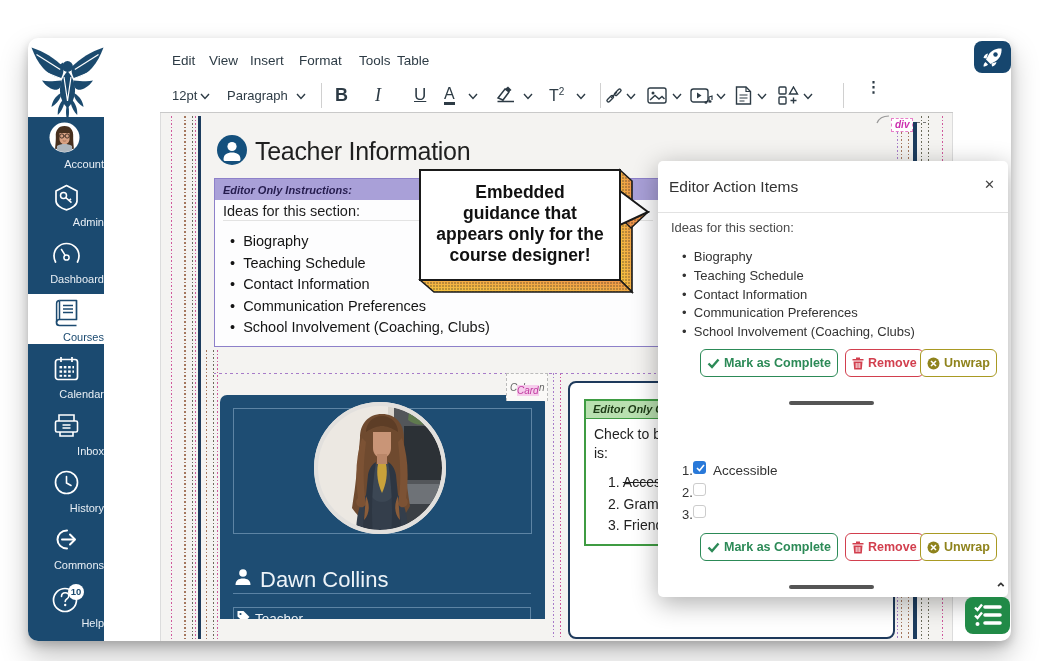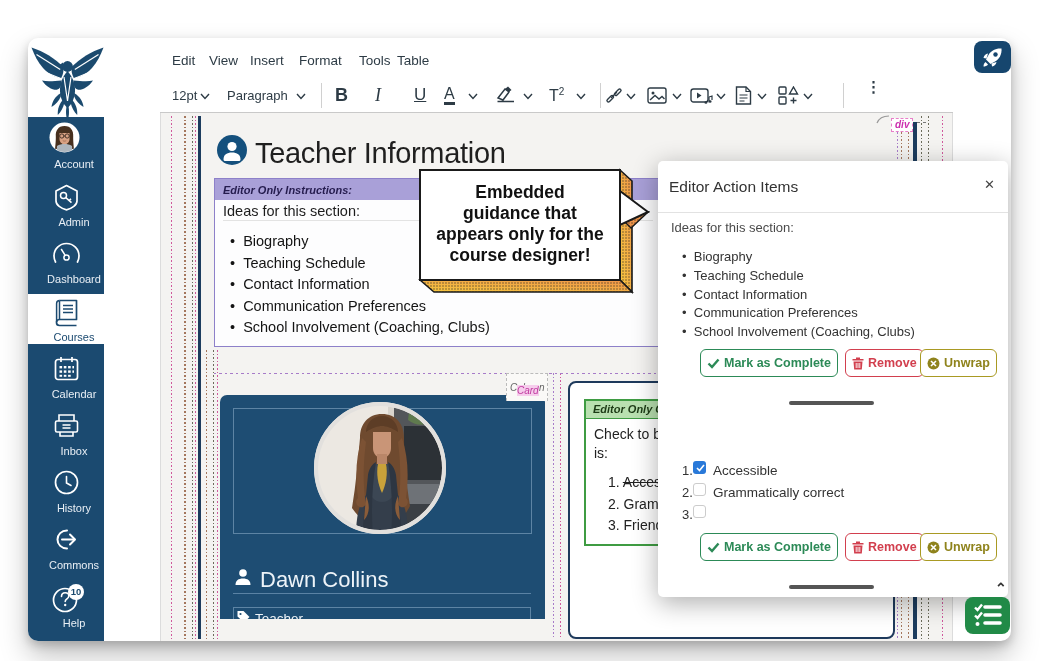--- a/index.html
+++ b/index.html
@@ -3,21 +3,21 @@
 <meta charset="utf-8">
 <style>
   html,body{margin:0;padding:0;}
   body{width:1040px;height:661px;background:#fff;font-family:"Liberation Sans",sans-serif;overflow:hidden;position:relative;}
   .abs{position:absolute;}
   #win{position:absolute;left:28px;top:38px;width:983px;height:603px;background:#fff;border-radius:10px;
        box-shadow:0 14px 28px rgba(0,0,0,.25), 0 4px 10px rgba(0,0,0,.18);overflow:hidden;}
   
   #sidebar{position:absolute;left:0;top:0;width:76px;height:603px;}
   #sidebar .dark{position:absolute;left:0;top:79px;width:76px;bottom:0;background:#1b4a70;}
-  .sbitem{position:absolute;left:8px;width:76px;text-align:center;color:#e9eff5;font-size:11px;}
+  .sbitem{position:absolute;left:0;width:76px;text-align:right;color:#e9eff5;font-size:11px;}
   .sbitem.active{color:#1b4a70;}
   .sbwhite{position:absolute;left:0;top:256px;width:76px;height:50px;background:#fff;}
   
   .menu{position:absolute;top:15px;font-size:13.5px;color:#2d3b45;}
   
   .vguide{position:absolute;width:1px;top:78px;height:523px;}
   .dot-pink{background-image:repeating-linear-gradient(180deg,#d0599c 0 1.6px,transparent 1.6px 3.6px);}
   .dot-brown{background-image:repeating-linear-gradient(180deg,#a4765c 0 1.6px,transparent 1.6px 3.6px);}
   .dot-dark{background-image:repeating-linear-gradient(180deg,#6b6b5a 0 1.6px,transparent 1.6px 3.6px);}
   .dot-purp{background-image:repeating-linear-gradient(180deg,#a77bc9 0 1.6px,transparent 1.6px 3.6px);}
@@ -67,21 +67,21 @@
     <div class="hguide hdot-purp" style="left:186px;top:335px;width:736px;"></div>
     <div class="hguide hdot-dark" style="left:889px;top:84px;width:11px;background-image:repeating-linear-gradient(90deg,#777 0 3px,transparent 3px 6px);"></div>
   </div>
   <div id="contentlayer">
 
     <svg class="abs" style="left:189px;top:97px;" width="30" height="30" viewBox="0 0 30 30">
       <circle cx="15" cy="15" r="15" fill="#14507d"></circle>
       <circle cx="15" cy="11.5" r="4.6" fill="#fff"></circle>
       <path d="M6.5 24.5 C6.5 19.5 10 17.5 15 17.5 C20 17.5 23.5 19.5 23.5 24.5 C23.5 25.5 22.5 26 21.5 26 L8.5 26 C7.5 26 6.5 25.5 6.5 24.5 Z" fill="#fff"></path>
     </svg>
-    <div class="abs" style="left:227px;top:99px;font-size:29px;color:#1f1f1f;letter-spacing:-0.3px;">Teacher Information</div>
+    <div class="abs" style="left:227px;top:99px;font-size:25px;color:#1f1f1f;letter-spacing:-0.3px;">Teacher Information</div>
 
     <div class="abs" style="left:186px;top:140px;width:694px;height:169px;background:#fdfdfe;border:1px solid #8d80c9;box-sizing:border-box;">
       <div class="abs" style="left:0;top:0;width:100%;height:21px;background:#a9a0d8;"></div>
       <div class="abs" style="left:8px;top:5px;font-size:11px;font-style:italic;font-weight:bold;color:#251c4e;">Editor Only Instructions:</div>
       <div class="abs" style="left:8px;top:24px;font-size:14.5px;color:#1c1c1c;">Ideas for this section:</div>
       <div class="abs" style="left:8px;top:41px;width:430px;height:1px;background:#e3e3e3;"></div>
       <div class="abs" style="left:15px;top:52px;font-size:14.5px;color:#141414;line-height:21.5px;">
         <div>•&nbsp;&nbsp;Biography</div>
         <div>•&nbsp;&nbsp;Teaching Schedule</div>
         <div>•&nbsp;&nbsp;Contact Information</div>
@@ -416,21 +416,20 @@
         <div>3.</div>
     </div>
     <div class="abs" style="left:35px;top:300px;width:12.5px;height:12.5px;background:#2979d9;border-radius:3px;"></div>
     <svg class="abs" style="left:37.5px;top:303px;" width="9" height="8" viewBox="0 0 9 8">
         <path d="M1 4 L3.5 6.5 L8 1" fill="none" stroke="#fff" stroke-width="1.6"></path>
       </svg>
     <div class="abs" style="left:35px;top:322px;width:12.5px;height:12.5px;background:#fff;border:1px solid #ccc;border-radius:3px;box-sizing:border-box;"></div>
     <div class="abs" style="left:35px;top:344px;width:12.5px;height:12.5px;background:#fff;border:1px solid #ccc;border-radius:3px;box-sizing:border-box;"></div>
     <div class="abs" style="left:55px;top:299px;font-size:13.5px;color:#333;line-height:21.8px;">
       <div>Accessible</div>
-        <div>Grammatically correct</div>
     </div>
     <div class="btnrow" style="position:absolute;left:42px;top:372px;">
       <span class="pbtn green"><svg width="13" height="11" viewBox="0 0 13 11">
             <path d="M1.5 5.5 L5 9 L11.5 1.5" fill="none" stroke="#2c8a57" stroke-width="2.4"></path>
           </svg>Mark as Complete</span>
       <span class="pbtn red" style="left:145px;"><svg width="12" height="13" viewBox="0 0 12 13">
             <path d="M0.5 2 L11.5 2 L11.5 3.5 L0.5 3.5 Z M4 2 L4 0.5 L8 0.5 L8 2 Z" fill="#d23f4e"></path>
             <path d="M1.5 4.5 L10.5 4.5 L9.8 12.5 L2.2 12.5 Z" fill="#d23f4e"></path>
             <path d="M4.2 6 L4.2 11 M6 6 L6 11 M7.8 6 L7.8 11" stroke="#fff" stroke-width="0.9"></path>
           </svg>Remove</span>

